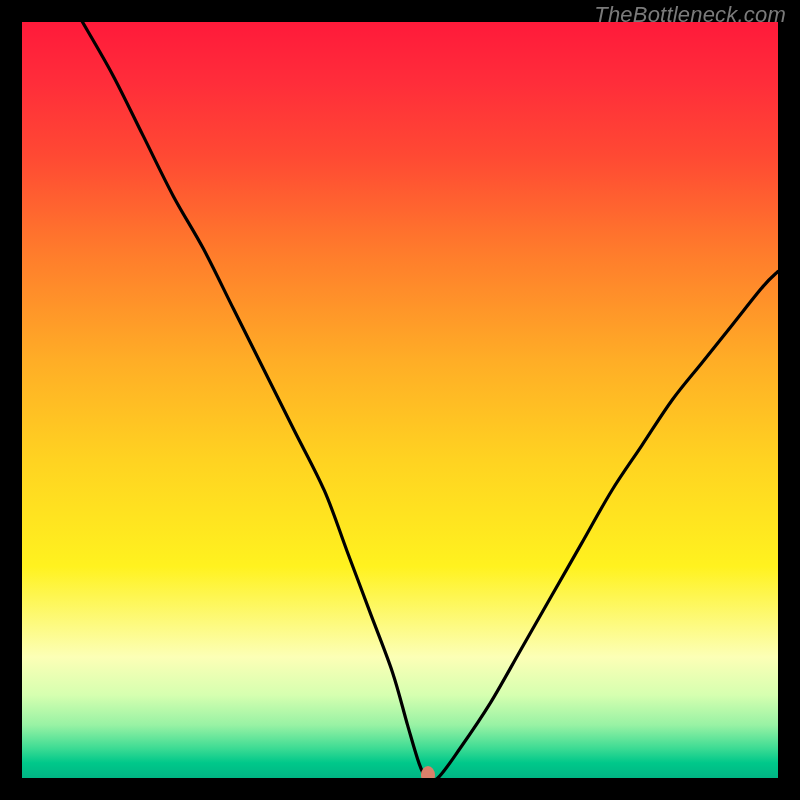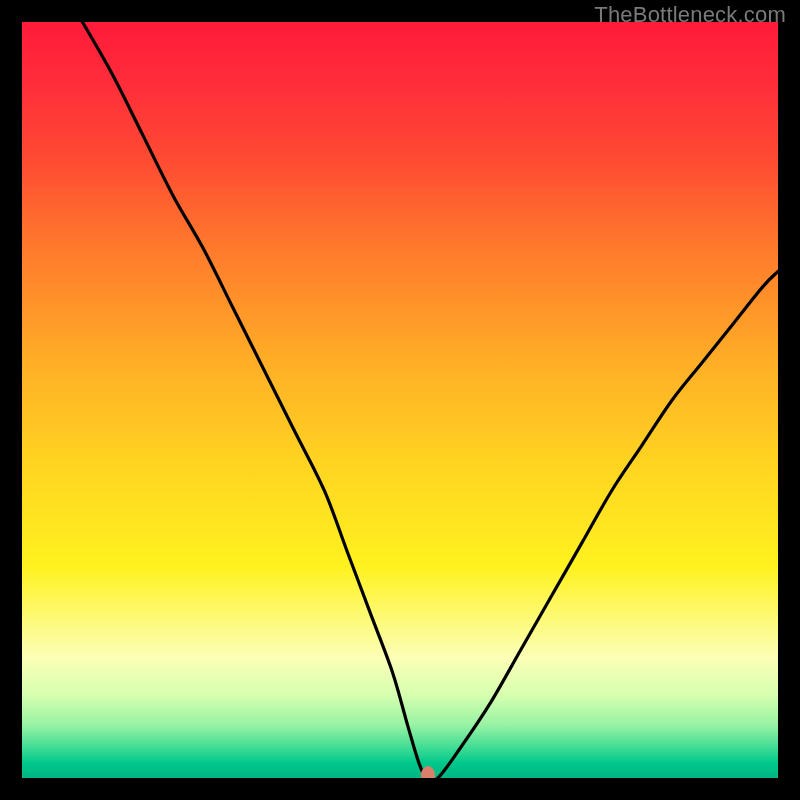--- a/index.html
+++ b/index.html
@@ -9,20 +9,21 @@
     height: 800px;
     background: #000;
     font-family: Arial, Helvetica, sans-serif;
     overflow: hidden;
   }
   .outer {
     position: relative;
     width: 800px;
     height: 800px;
     background: #000;
+    font-style: italic;
   }
   .plot {
     position: absolute;
     left: 22px;
     top: 22px;
     width: 756px;
     height: 756px;
     
     background: linear-gradient(
       to bottom,

